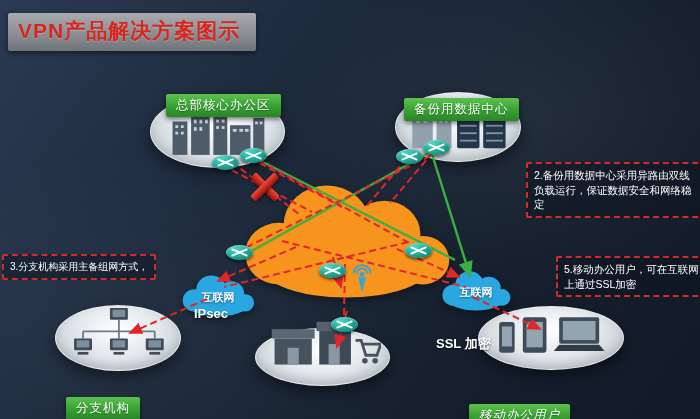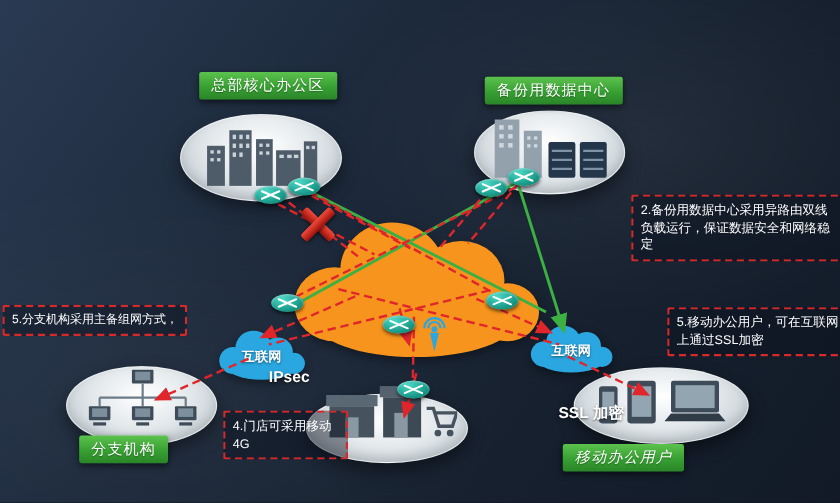--- a/index.html
+++ b/index.html
@@ -27,21 +27,21 @@
     background:radial-gradient(ellipse at 50% 38%,#ffffff 0%,#e4e9ec 45%,#b4bfc7 100%);
     box-shadow:0 6px 14px rgba(0,0,0,.45), inset 0 -4px 8px rgba(0,0,0,.12);
     border:1px solid rgba(255,255,255,.45);
   }
   .node{position:absolute;z-index:2;}
   .node-icon{position:absolute;left:50%;transform:translateX(-50%);}
   .glabel{
     position:absolute;z-index:8;color:#fff;font-size:12.5px;letter-spacing:1px;
     background:linear-gradient(180deg,#5cc24e 0%,#37a032 55%,#2a8528 100%);
     padding:3px 10px;border-radius:2px;white-space:nowrap;
-    box-shadow:0 2px 5px rgba(0,0,0,.55);text-shadow:0 1px 1px rgba(0,0,0,.35);
+    box-shadow:0 2px 5px rgba(0,0,0,.55);text-shadow:0 1px 1px rgba(0,0,0,.35);margin-top:34px;
   }
   .cloud{position:absolute;z-index:3;}
   .cloud svg{position:absolute;inset:0;width:100%;height:100%;filter:drop-shadow(0 3px 4px rgba(0,0,0,.4));}
   .cloud-label{
     position:absolute;inset:0;z-index:4;display:flex;align-items:center;justify-content:center;
     padding-top:7px;color:#fff;font-size:11px;font-weight:bold;text-shadow:0 1px 2px rgba(0,0,0,.5);
   }
   .links{position:absolute;inset:0;z-index:4;pointer-events:none;}
   .lnk-r{stroke:#e0262b;stroke-width:2;stroke-dasharray:7 4;fill:none;}
   .lnk-g{stroke:#3cb043;stroke-width:2.4;fill:none;}
@@ -58,40 +58,43 @@
     box-shadow:0 1px 3px rgba(0,0,0,.6);
     transform:translate(-50%,-50%) rotate(45deg);
   }
   .fail-x::after{transform:translate(-50%,-50%) rotate(-45deg);}
   .callout{
     position:absolute;z-index:7;color:#fff;font-size:10.5px;line-height:1.4;
     border:2px dashed #d62a2a;background:rgba(10,18,30,.45);
     padding:4px 6px;border-radius:2px;
   }
   .sublabel{position:absolute;z-index:8;color:#fff;font-size:13px;font-weight:bold;
-    text-align:right;text-shadow:0 1px 2px rgba(0,0,0,.6);}
+    text-align:left;text-shadow:0 1px 2px rgba(0,0,0,.6);}
   .antenna{position:absolute;z-index:5;}
 </style>
 </head>
 <body>
 
 <div class="stage">
 
   <svg width="0" height="0" style="position:absolute">
     <defs>
       <symbol id="cloud-sym" viewBox="0 0 100 60">
         <circle cx="22" cy="38" r="14"></circle>
         <circle cx="42" cy="25" r="18"></circle>
         <circle cx="66" cy="29" r="15"></circle>
         <circle cx="82" cy="41" r="11"></circle>
         <ellipse cx="50" cy="44" rx="35" ry="14"></ellipse>
       </symbol>
     </defs>
   </svg>
 
+  <div class="title-banner">
+    <span>VPN产品解决方案图示</span>
+  </div>
 
   <div class="node" style="left:150px;top:95px;width:135px;height:73px;">
     <div class="platform"></div>
     <svg class="node-icon" style="width:102px;height:58px;top:4px;" viewBox="0 0 110 62">
       <g fill="#4e5c6a">
         <rect x="6" y="24" width="16" height="36"></rect>
         <rect x="26" y="10" width="20" height="50"></rect>
         <rect x="50" y="18" width="15" height="42"></rect>
         <rect x="68" y="28" width="22" height="32"></rect>
         <rect x="93" y="20" width="12" height="40"></rect>
@@ -347,17 +350,16 @@
         </g>
       </svg>
     </div>
 
   <div class="fail-x" style="left:250px;top:172px;"></div>
 
   <div class="sublabel" style="left:194px;top:306px;width:64px;">IPsec</div>
   <div class="sublabel" style="left:436px;top:300px;width:84px;margin-top:35px;">SSL 加密</div>
 
   <div class="callout" style="left:526px;top:162px;width:166px;">2.备份用数据中心采用异路由双线负载运行，保证数据安全和网络稳定</div>
-  <div class="callout" style="left:2px;top:254px;white-space:nowrap;font-size:10px;">5.分支机构采用主备组网方式，</div>
-  <div class="callout" style="left:186px;top:342px;width:88px;">4.门店可采用移动4G</div>
+  <div class="callout" style="left:2px;top:254px;white-space:nowrap;font-size:10px;">3.分支机构采用主备组网方式，</div>
   <div class="callout" style="left:556px;top:256px;width:136px;">5.移动办公用户，可在互联网上通过SSL加密</div>
 
 </div>
 
 </body></html>

